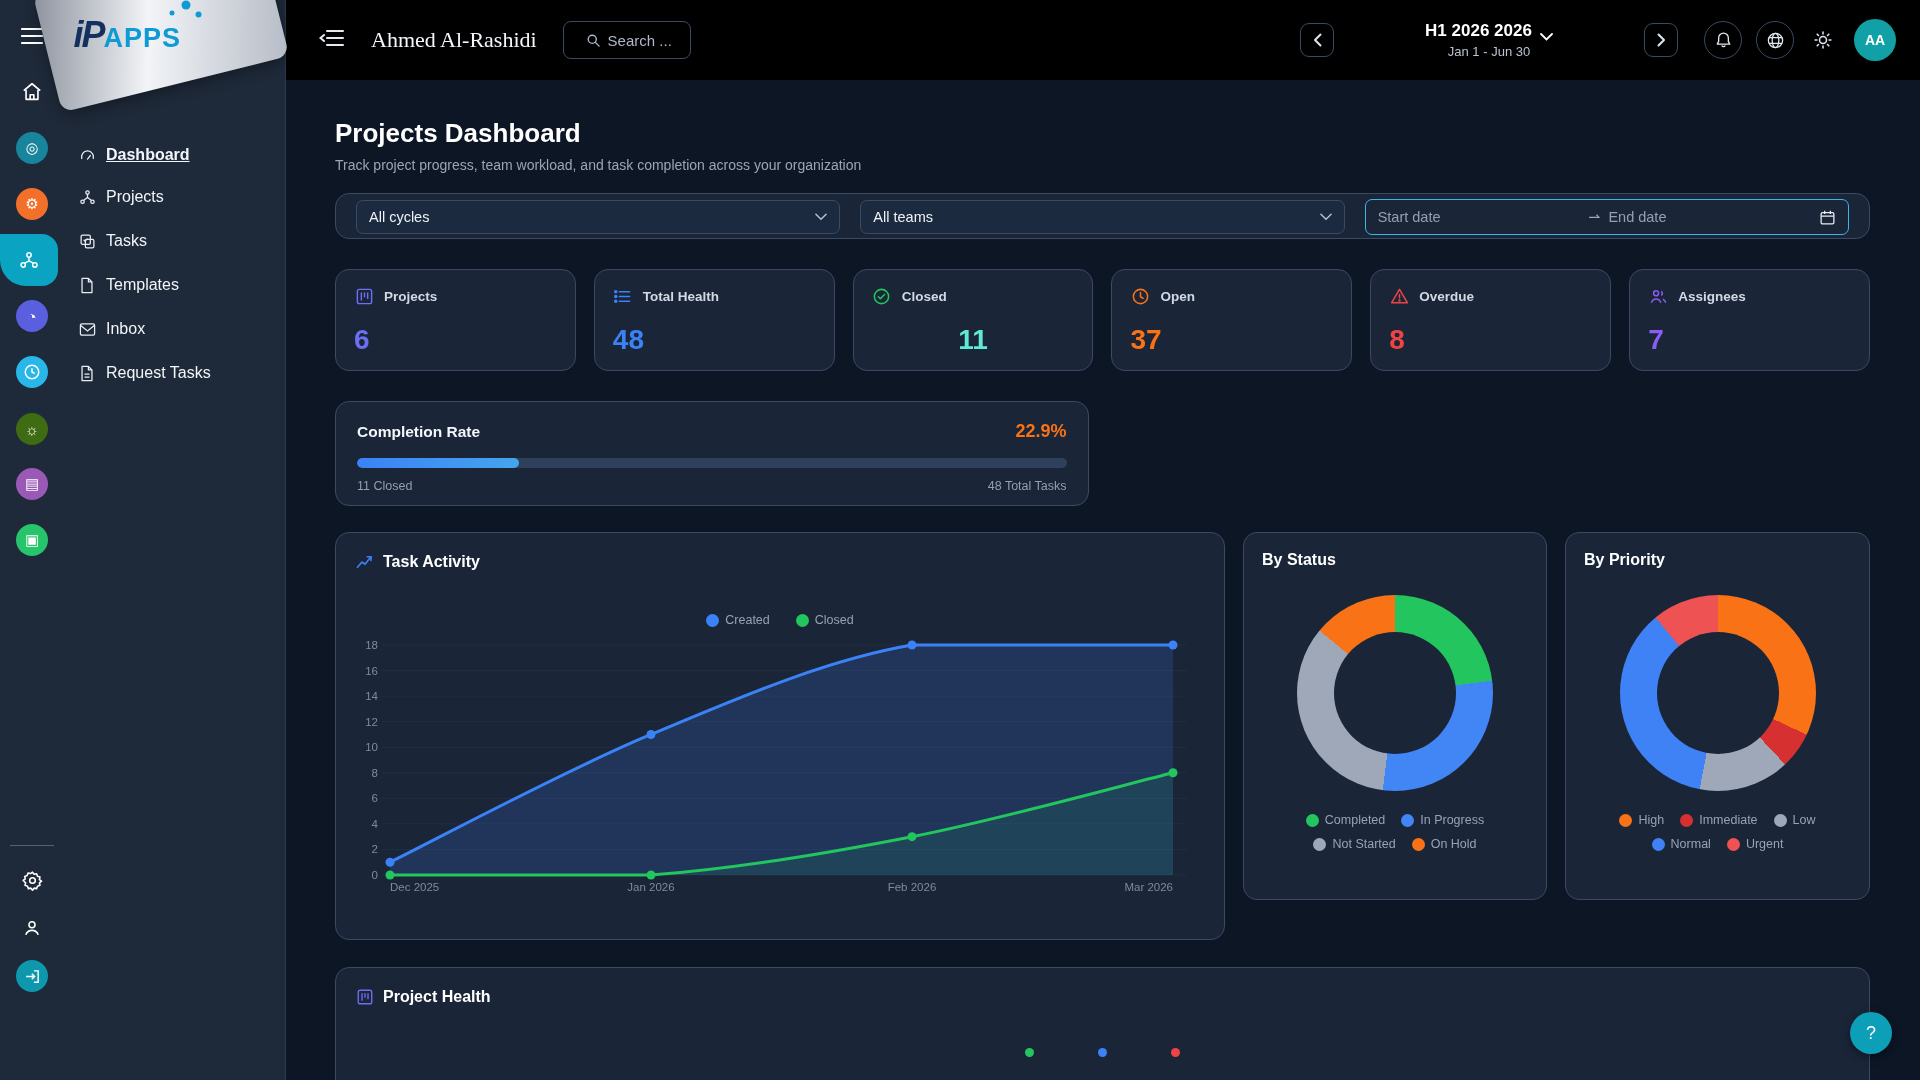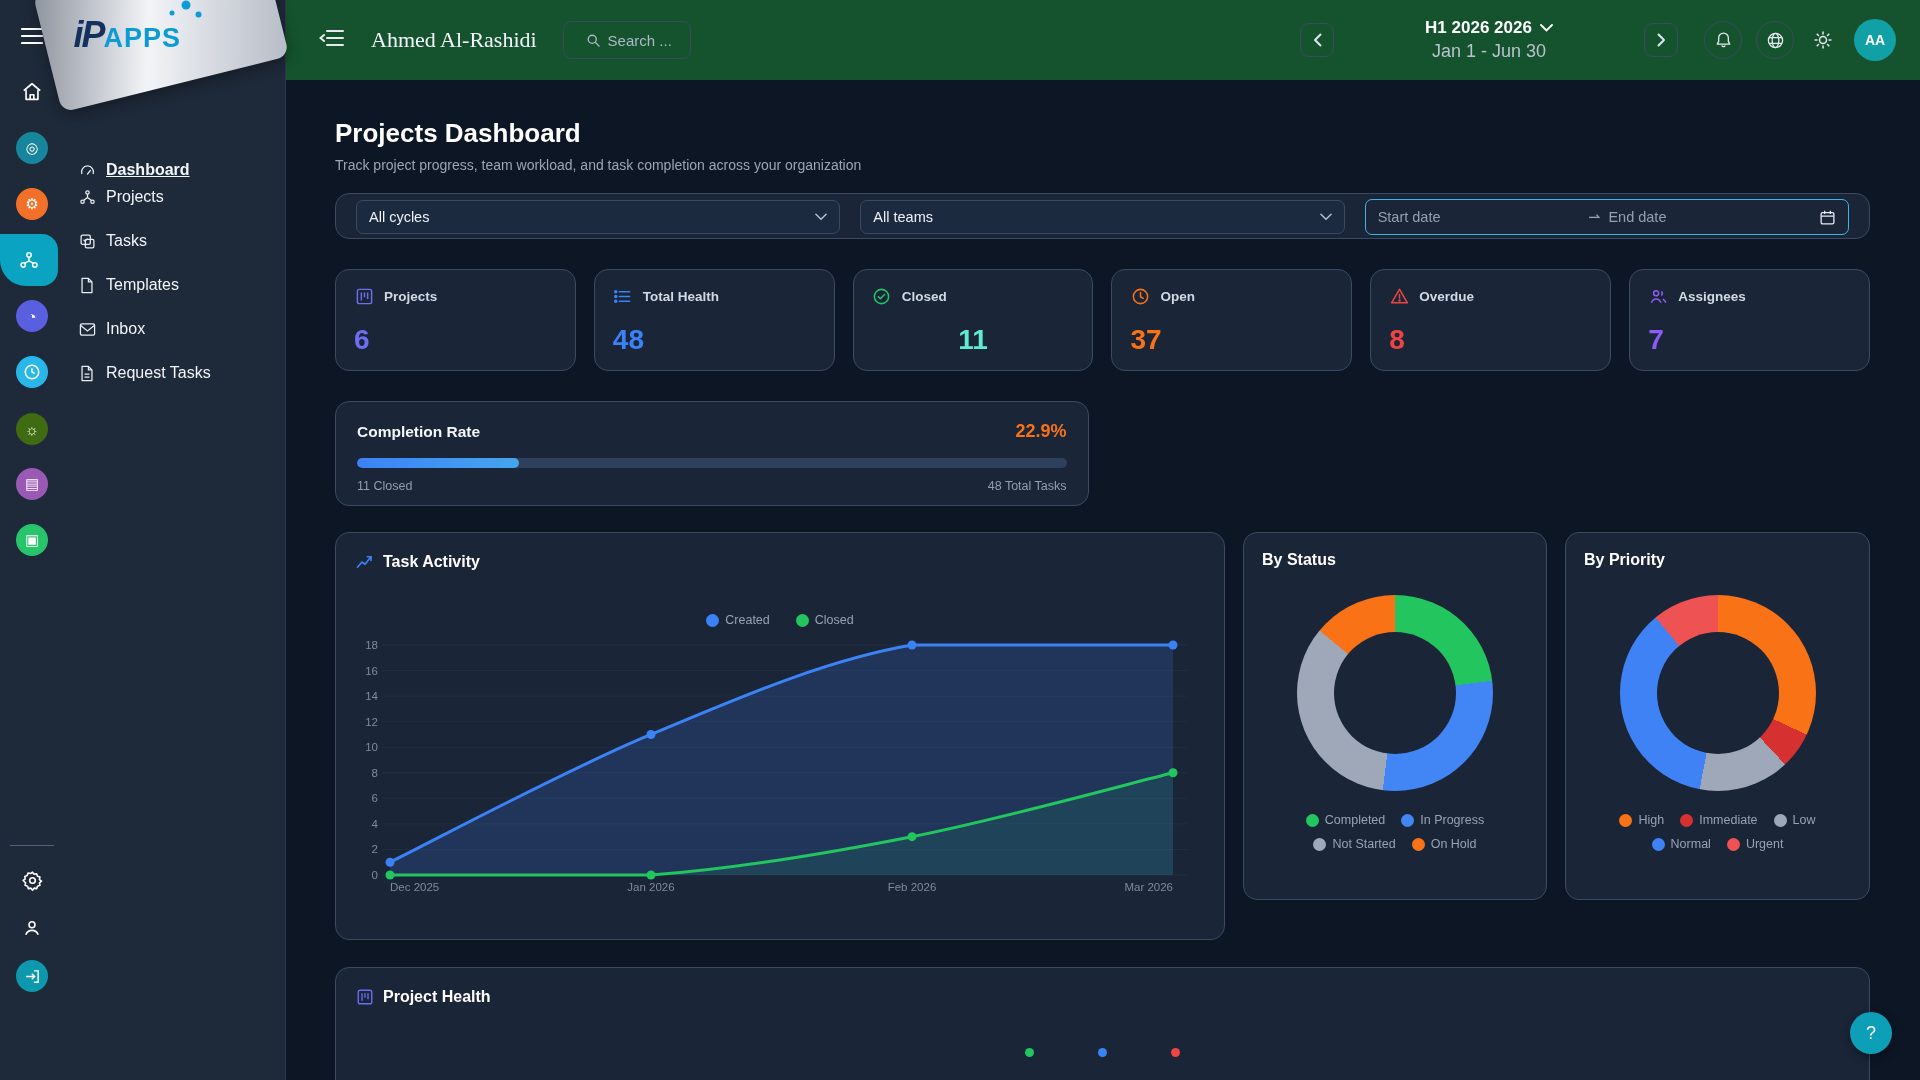--- a/index.html
+++ b/index.html
@@ -24,30 +24,30 @@
   .logo-ip { font-style:italic; font-weight:bold; font-size:36px; color:#14305e; letter-spacing:-2px; }
   .logo-apps { font-weight:bold; font-size:27px; color:#0d9bd6; letter-spacing:1px; }
   .logo-dot { position:absolute; border-radius:50%; background:#0d9bd6; }
   .nav { position:absolute; left:64px; top:0; width:221px; }
   .nav-item { position:absolute; left:14px; display:flex; align-items:center; gap:10px; height:30px; color:#f2f5f9; font-size:16px; cursor:pointer; }
   .nav-item .nav-ico { width:18px; height:18px; color:#e8edf4; flex:none; display:flex; align-items:center; justify-content:center; }
   .nav-item.active span.lbl { font-weight:bold; text-decoration:underline; }
 
   
   .right { flex:1; display:flex; flex-direction:column; border-left:1px solid #2a3850; min-width:0; }
-  header { height:80px; background:#14532d; display:flex; align-items:center; flex:none; padding:0 24px 0 0; }
+  header { height:80px; background:#000000; display:flex; align-items:center; flex:none; padding:0 24px 0 0; }
   .collapse-btn { margin-left:33px; width:26px; height:26px; color:#e5eaf2; cursor:pointer; }
   .user-name { margin-left:26px; font-family:"Liberation Serif", serif; font-size:22px; color:#f4f7fb; }
   .search-box { margin-left:26px; width:128px; height:38px; border:1px solid #3a4a63; border-radius:8px; display:flex; align-items:center; padding:0 22px; gap:7px; color:#aeb8c8; }
   .search-box input { background:transparent; border:none; outline:none; color:#cdd5e1; font-size:15px; width:80px; font-family:inherit; }
   .search-box input::placeholder { color:#aeb8c8; }
   .nav-sq-btn { width:34px; height:34px; border:1px solid #3a4a63; border-radius:9px; background:transparent; color:#dfe6ef; font-size:16px; display:flex; align-items:center; justify-content:center; cursor:pointer; }
   .period { text-align:center; margin:0 60px; min-width:190px; }
-  .period-top { font-size:17px; font-weight:bold; color:#fff; display:flex; align-items:center; justify-content:center; gap:8px; cursor:pointer; }
-  .period-sub { font-size:18px; color:#b9c2d0; margin-top:3px; }
+  .period-top { font-size:17px; font-weight:bold; color:#fff; display:flex; align-items:flex-end; justify-content:center; gap:8px; cursor:pointer; }
+  .period-sub { font-size:13px; color:#b9c2d0; margin-top:3px; }
   .icon-circle-btn { width:38px; height:38px; border:1px solid #3a4a63; border-radius:50%; display:flex; align-items:center; justify-content:center; color:#e5eaf2; margin-left:14px; cursor:pointer; }
   .sun-btn { margin-left:14px; width:30px; height:30px; display:flex; align-items:center; justify-content:center; color:#e5eaf2; cursor:pointer; }
   .avatar { margin-left:16px; width:42px; height:42px; border-radius:50%; background:#11a0a5; color:#fff; font-weight:bold; font-size:14px; display:flex; align-items:center; justify-content:center; cursor:pointer; }
 
   main { flex:1; background:#0d1625; padding:38px 50px 0 49px; overflow:hidden; }
   .page-title { font-size:26px; font-weight:bold; color:#fff; }
   .page-sub { font-size:14px; color:#9aa5b5; margin-top:8px; }
 
   .card { background:#1a2538; border:1px solid #3a4a63; border-radius:14px; }
 
@@ -169,21 +169,21 @@
     <div class="logo-banner">
       <div class="logo-inner">
         <span class="logo-dot" style="width:9px;height:9px;left:108px;top:-14px"></span>
         <span class="logo-dot" style="width:6px;height:6px;left:122px;top:-3px"></span>
         <span class="logo-dot" style="width:5px;height:5px;left:96px;top:-4px"></span>
         <span class="logo-ip">iP</span><span class="logo-apps">APPS</span>
       </div>
     </div>
 
     <nav class="nav">
-      <div class="nav-item active" style="top:155px">
+      <div class="nav-item active" style="top:140px">
         <span class="nav-ico">
             <svg class="ico" width="17" height="17" viewBox="0 0 24 24" fill="none" stroke="currentColor" stroke-width="1.8">
               <path d="M4 17a8.5 8.5 0 1 1 16 0"></path>
               <path d="M12 17l4-5" stroke-linecap="round"></path>
             </svg>
           </span>
         <span class="lbl">Dashboard</span>
       </div>
       <div class="nav-item" style="top:182px">
         <span class="nav-ico">

